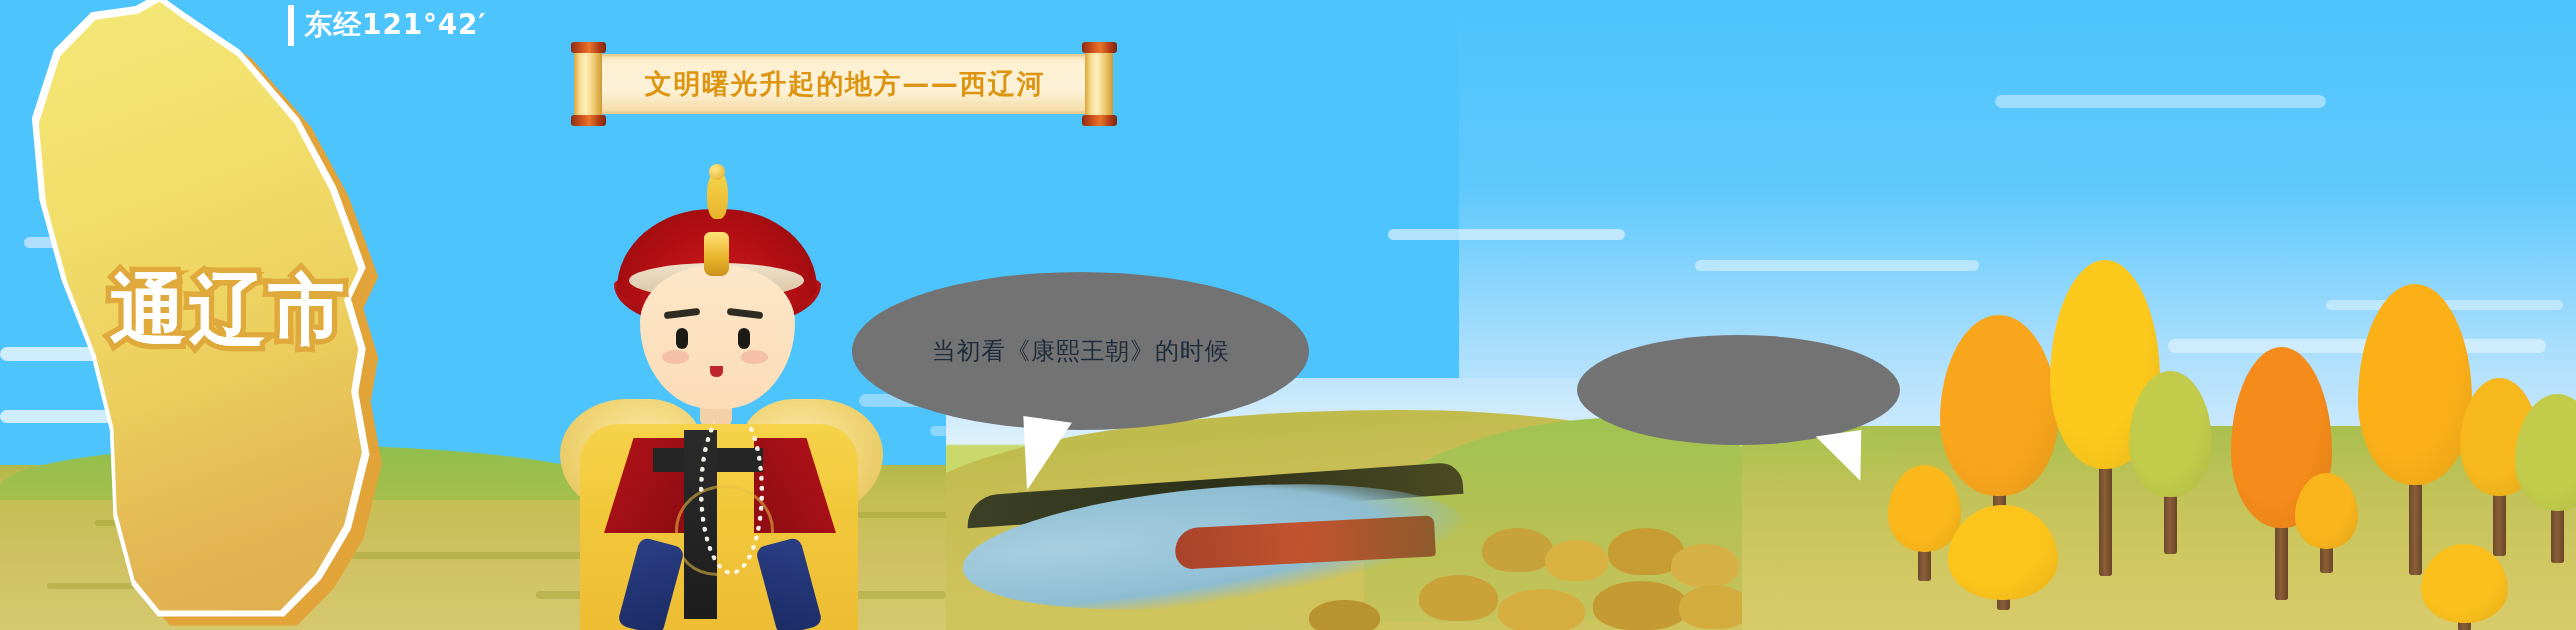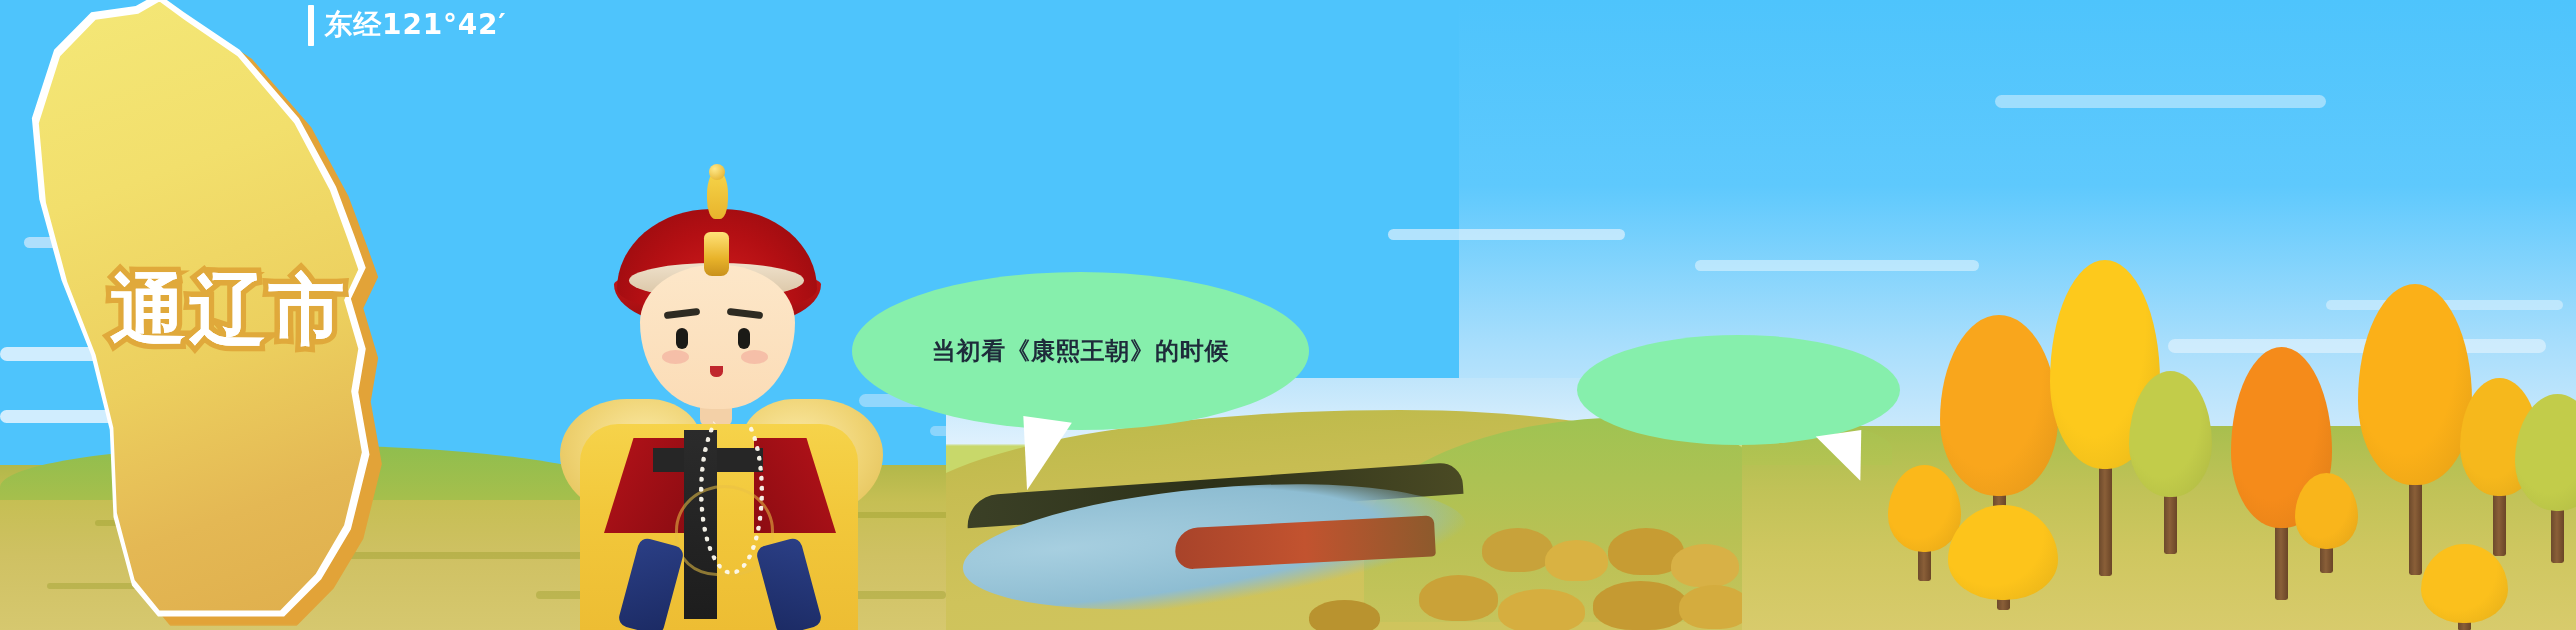--- a/index.html
+++ b/index.html
@@ -109,21 +109,21 @@
     white-space:nowrap;
   }
   .city-title-top{
     position:absolute;left:110px;top:260px;
     font-size:76px;font-weight:bold;letter-spacing:3.2px;
     color:#ffffff;white-space:nowrap;
   }
 
   
   .coord{
-    position:absolute;left:308px;top:4.7px;display:flex;align-items:center;gap:11px;
+    position:absolute;left:288px;top:4.7px;display:flex;align-items:center;gap:11px;
   }
   .coord-bar{width:5.5px;height:41px;background:#ffffff;border-radius:0.8px;}
   .coord-text{
     color:#ffffff;font-size:28px;font-weight:bold;letter-spacing:0.8px;
     white-space:nowrap;
   }
 
   
   .scroll{position:absolute;left:552px;top:43px;width:583px;height:75px;}
   .scroll-paper{
@@ -157,23 +157,23 @@
     background:linear-gradient(180deg,#fbeed0 0%,#f8e7c4 100%);
     border:4px solid #e9c173;
     border-radius:8px;
     box-shadow:0 1.6px 0 rgba(190,140,60,.25);
     font-size:25px;font-weight:bold;color:#dd9410;letter-spacing:1.6px;
     white-space:nowrap;
   }
 
   
   .bubble{
-    position:absolute;background:#86efac;border-radius:50%;
+    position:absolute;background:#737373;border-radius:50%;
     display:flex;align-items:center;justify-content:center;
-    text-align:center;color:#1e2b3a;font-weight:bold;
+    text-align:center;color:#1e2b3a;font-weight:normal;
   }
   .bubble-left{
     left:852px;top:272px;width:457px;height:158px;
     font-size:24px;line-height:1.42;letter-spacing:0.8px;
   }
   .bubble-left .tail{
     position:absolute;left:166px;bottom:-62px;width:0;height:0;
     border-left:14px solid transparent;border-right:35px solid transparent;
     border-top:73px solid #ffffff;
     transform:rotate(8deg);
@@ -353,20 +353,27 @@
     <div class="map-fill"></div>
   </div>
   <div class="city-title">通辽市</div>
   <div class="city-title-top">通辽市</div>
 
   <div class="coord">
     <div class="coord-bar"></div>
     <div class="coord-text">东经121°42′</div>
   </div>
 
+  <div class="scroll">
+    <div class="scroll-paper">
+      <div class="scroll-paper-text">文明曙光升起的地方——西辽河</div>
+    </div>
+    <div class="roller left"></div>
+    <div class="roller right"></div>
+  </div>
 
 
   <div class="emperor">
     <div class="e-part hat-skirt"></div>
     <div class="e-part hat-dome"></div>
     <div class="e-part hat-brim"></div>
     <div class="e-part hat-finial"></div>
     <div class="e-part hat-bead"></div>
     <div class="e-part hat-jewel"></div>
     <div class="e-part neck"></div>

